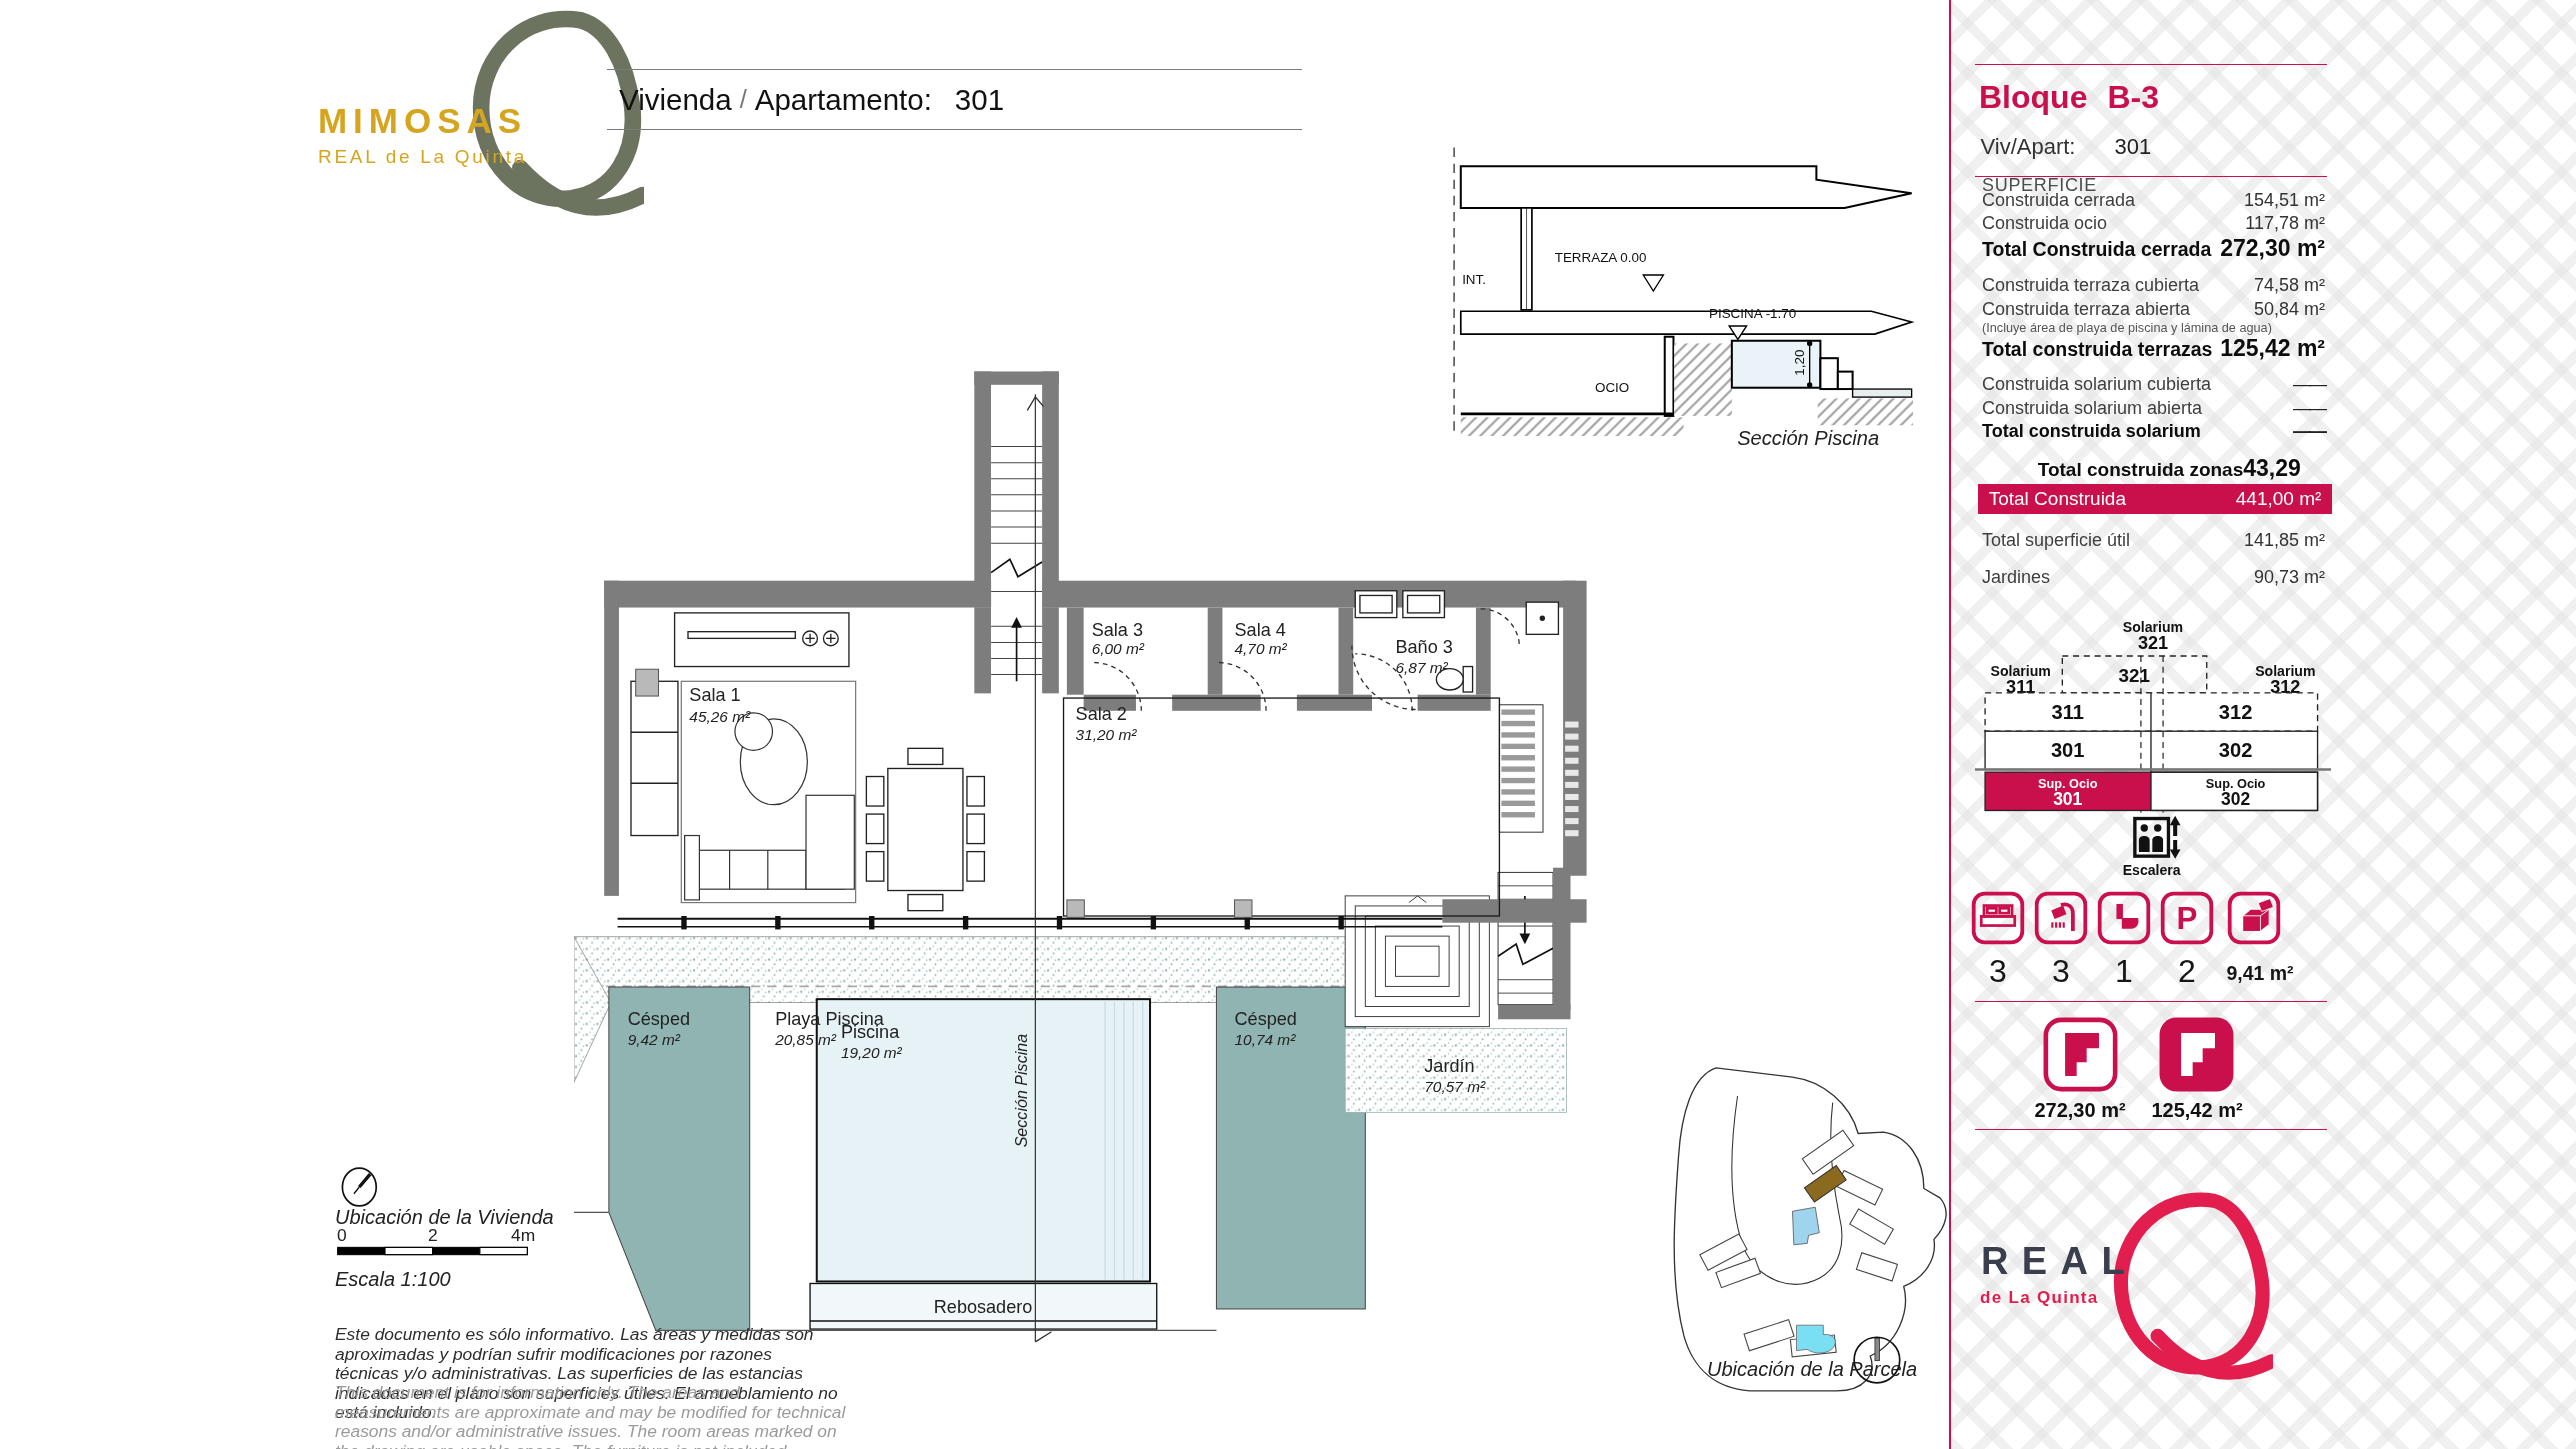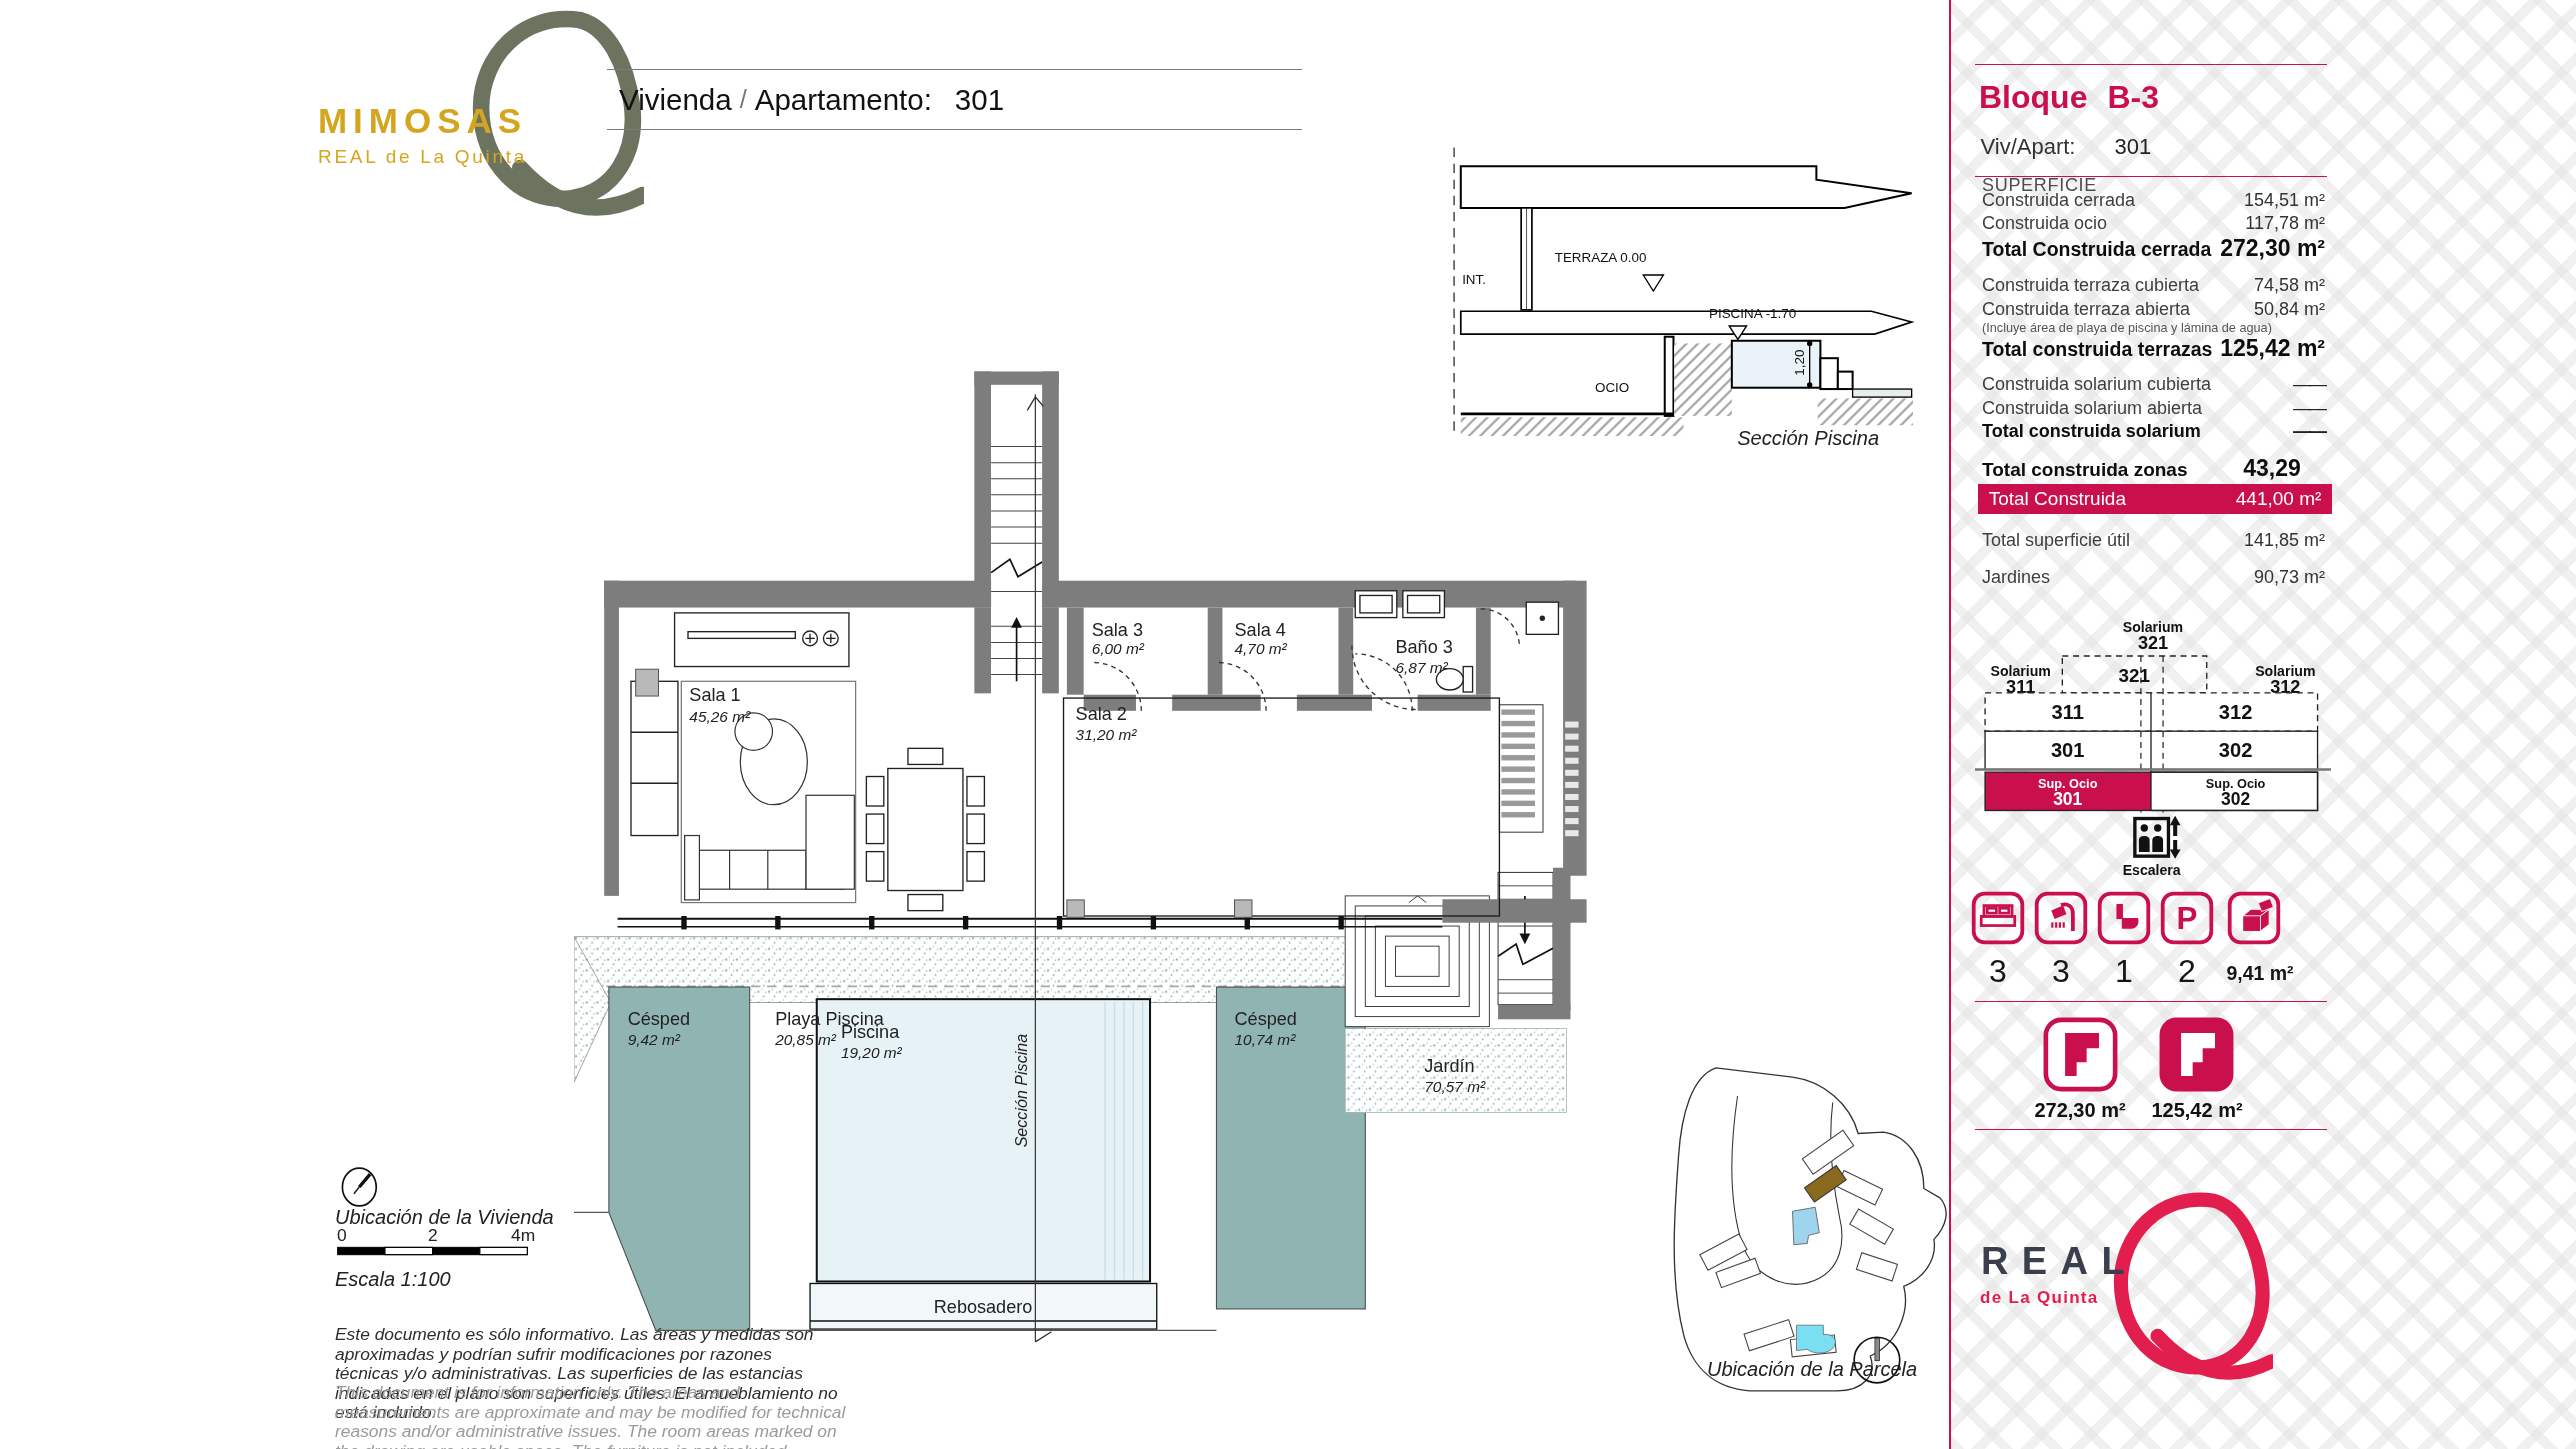--- a/index.html
+++ b/index.html
@@ -22,21 +22,21 @@
        repeating-linear-gradient(45deg, rgba(228,228,228,.55) 0 9.4px, transparent 9.4px 35px),
        repeating-linear-gradient(-45deg, rgba(228,228,228,.55) 0 9.4px, transparent 9.4px 35px),
        #ffffff;}
   .srule{position:absolute;left:23.5px;width:352px;height:1.3px;background:#c9104c;}
   #bloque{left:28px;top:79px;font-size:32px;font-weight:bold;color:#c9104c;}
   #bloque .bv{margin-left:20px;}
   #vivapart{left:29.5px;top:134px;font-size:22px;color:#333;}
   #vivapart .vv{margin-left:39px;color:#222;}
   #sup-title{left:31px;top:163px;font-size:18px;color:#4d4d4d;letter-spacing:0.7px;margin-top:12px;}
   .srow{position:absolute;left:31px;width:343px;display:flex;justify-content:space-between;align-items:baseline;}
-  .srow .lbl{font-size:18px;color:#3f3f3f;}
+  .srow .lbl{font-size:18px;color:#3f3f3f;text-align:right;}
   .srow .val{font-size:18px;color:#333;}
   .srow.t .lbl{font-size:19.5px;font-weight:bold;color:#0d0d0d;}
   .srow.t .val{font-size:23px;font-weight:bold;color:#0d0d0d;}
   .srow .val.dash{letter-spacing:-2px;color:#222;}
   .snote{position:absolute;left:31px;font-size:12.7px;color:#555;}
   #total-bar{position:absolute;left:27px;top:484px;width:354px;height:29.5px;background:#c9104c;
      display:flex;justify-content:space-between;align-items:center;padding:0 10.7px;box-sizing:border-box;}
   #total-bar span{color:#fff;font-size:19px;}
   .amenity-num{position:absolute;font-size:32px;color:#161616;transform:translateX(-50%);}
   .amenity-num.small{font-size:19.5px;font-weight:bold;}

